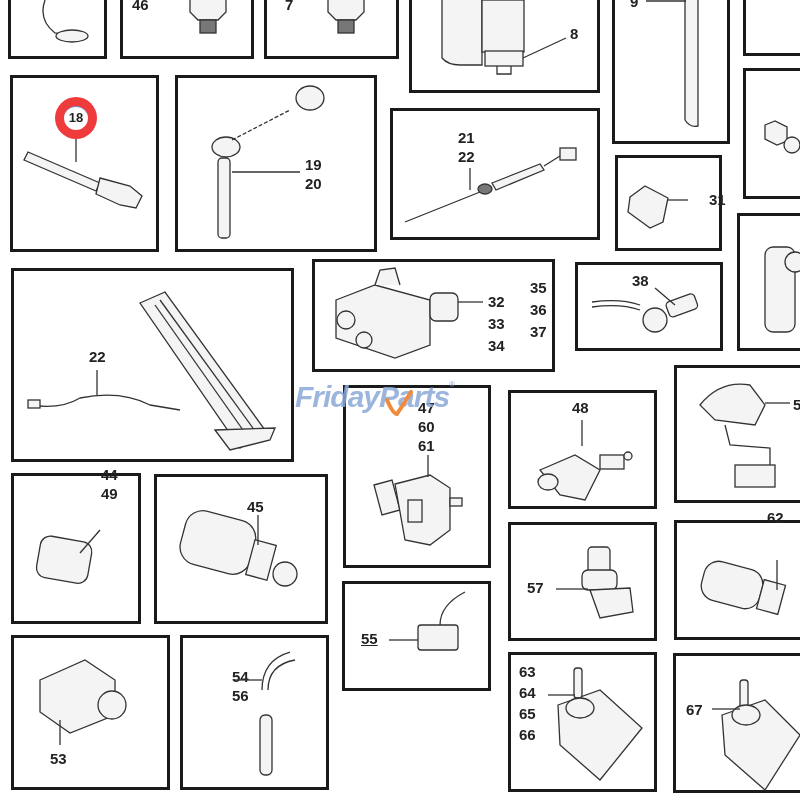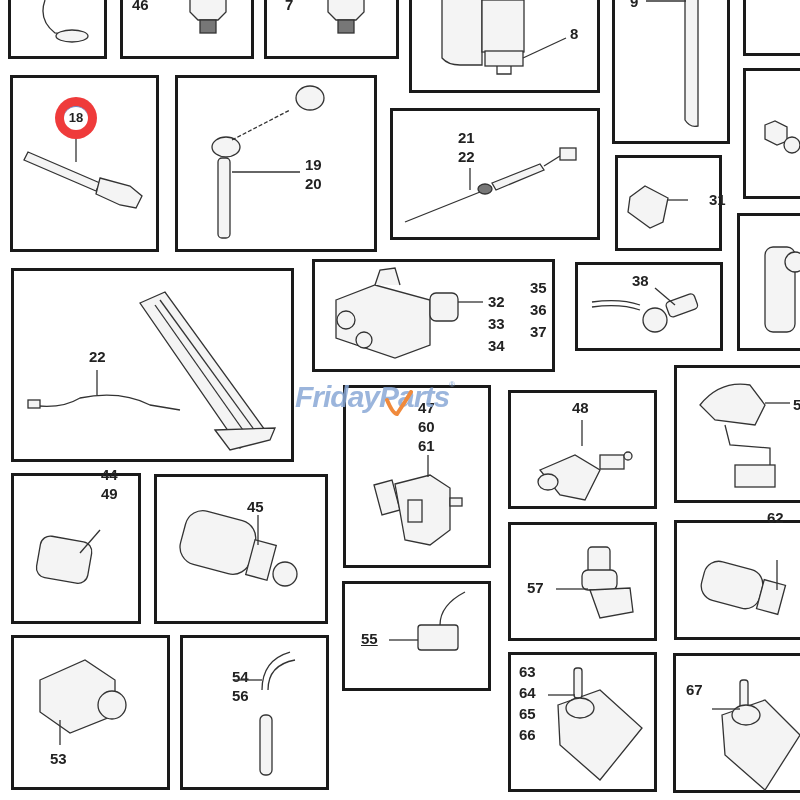--- a/index.html
+++ b/index.html
@@ -79,21 +79,21 @@
 <div class="lbl" style="left:50px;top:749px;">53</div>
 <div class="box" style="left:180px;top:635px;width:149px;height:155px;"></div>
 <div class="lbl" style="left:208px;top:667px;margin-left:24px;">54
 56</div>
 <div class="box" style="left:508px;top:652px;width:149px;height:140px;"></div>
 <div class="lbl" style="left:519px;top:646px;line-height:21px;margin-top:15px;">63
 64
 65
 66</div>
 <div class="box" style="left:673px;top:653px;width:140px;height:140px;"></div>
-<div class="lbl" style="left:686px;top:680px;">67</div>
+<div class="lbl" style="left:686px;top:700px;">67</div>
 
 <svg class="art" width="800" height="800">
 
   <path d="M45 0 Q38 20 55 33 L70 35"></path>
   <ellipse cx="72" cy="36" rx="16" ry="6" class="f"></ellipse>
 
   <path class="f" d="M190 0 L190 12 L198 20 L218 20 L226 12 L226 0"></path>
   <rect x="200" y="20" width="16" height="13" class="d"></rect>
   <path class="f" d="M328 0 L328 12 L336 20 L356 20 L364 12 L364 0"></path>
   <rect x="338" y="20" width="16" height="13" class="d"></rect>

